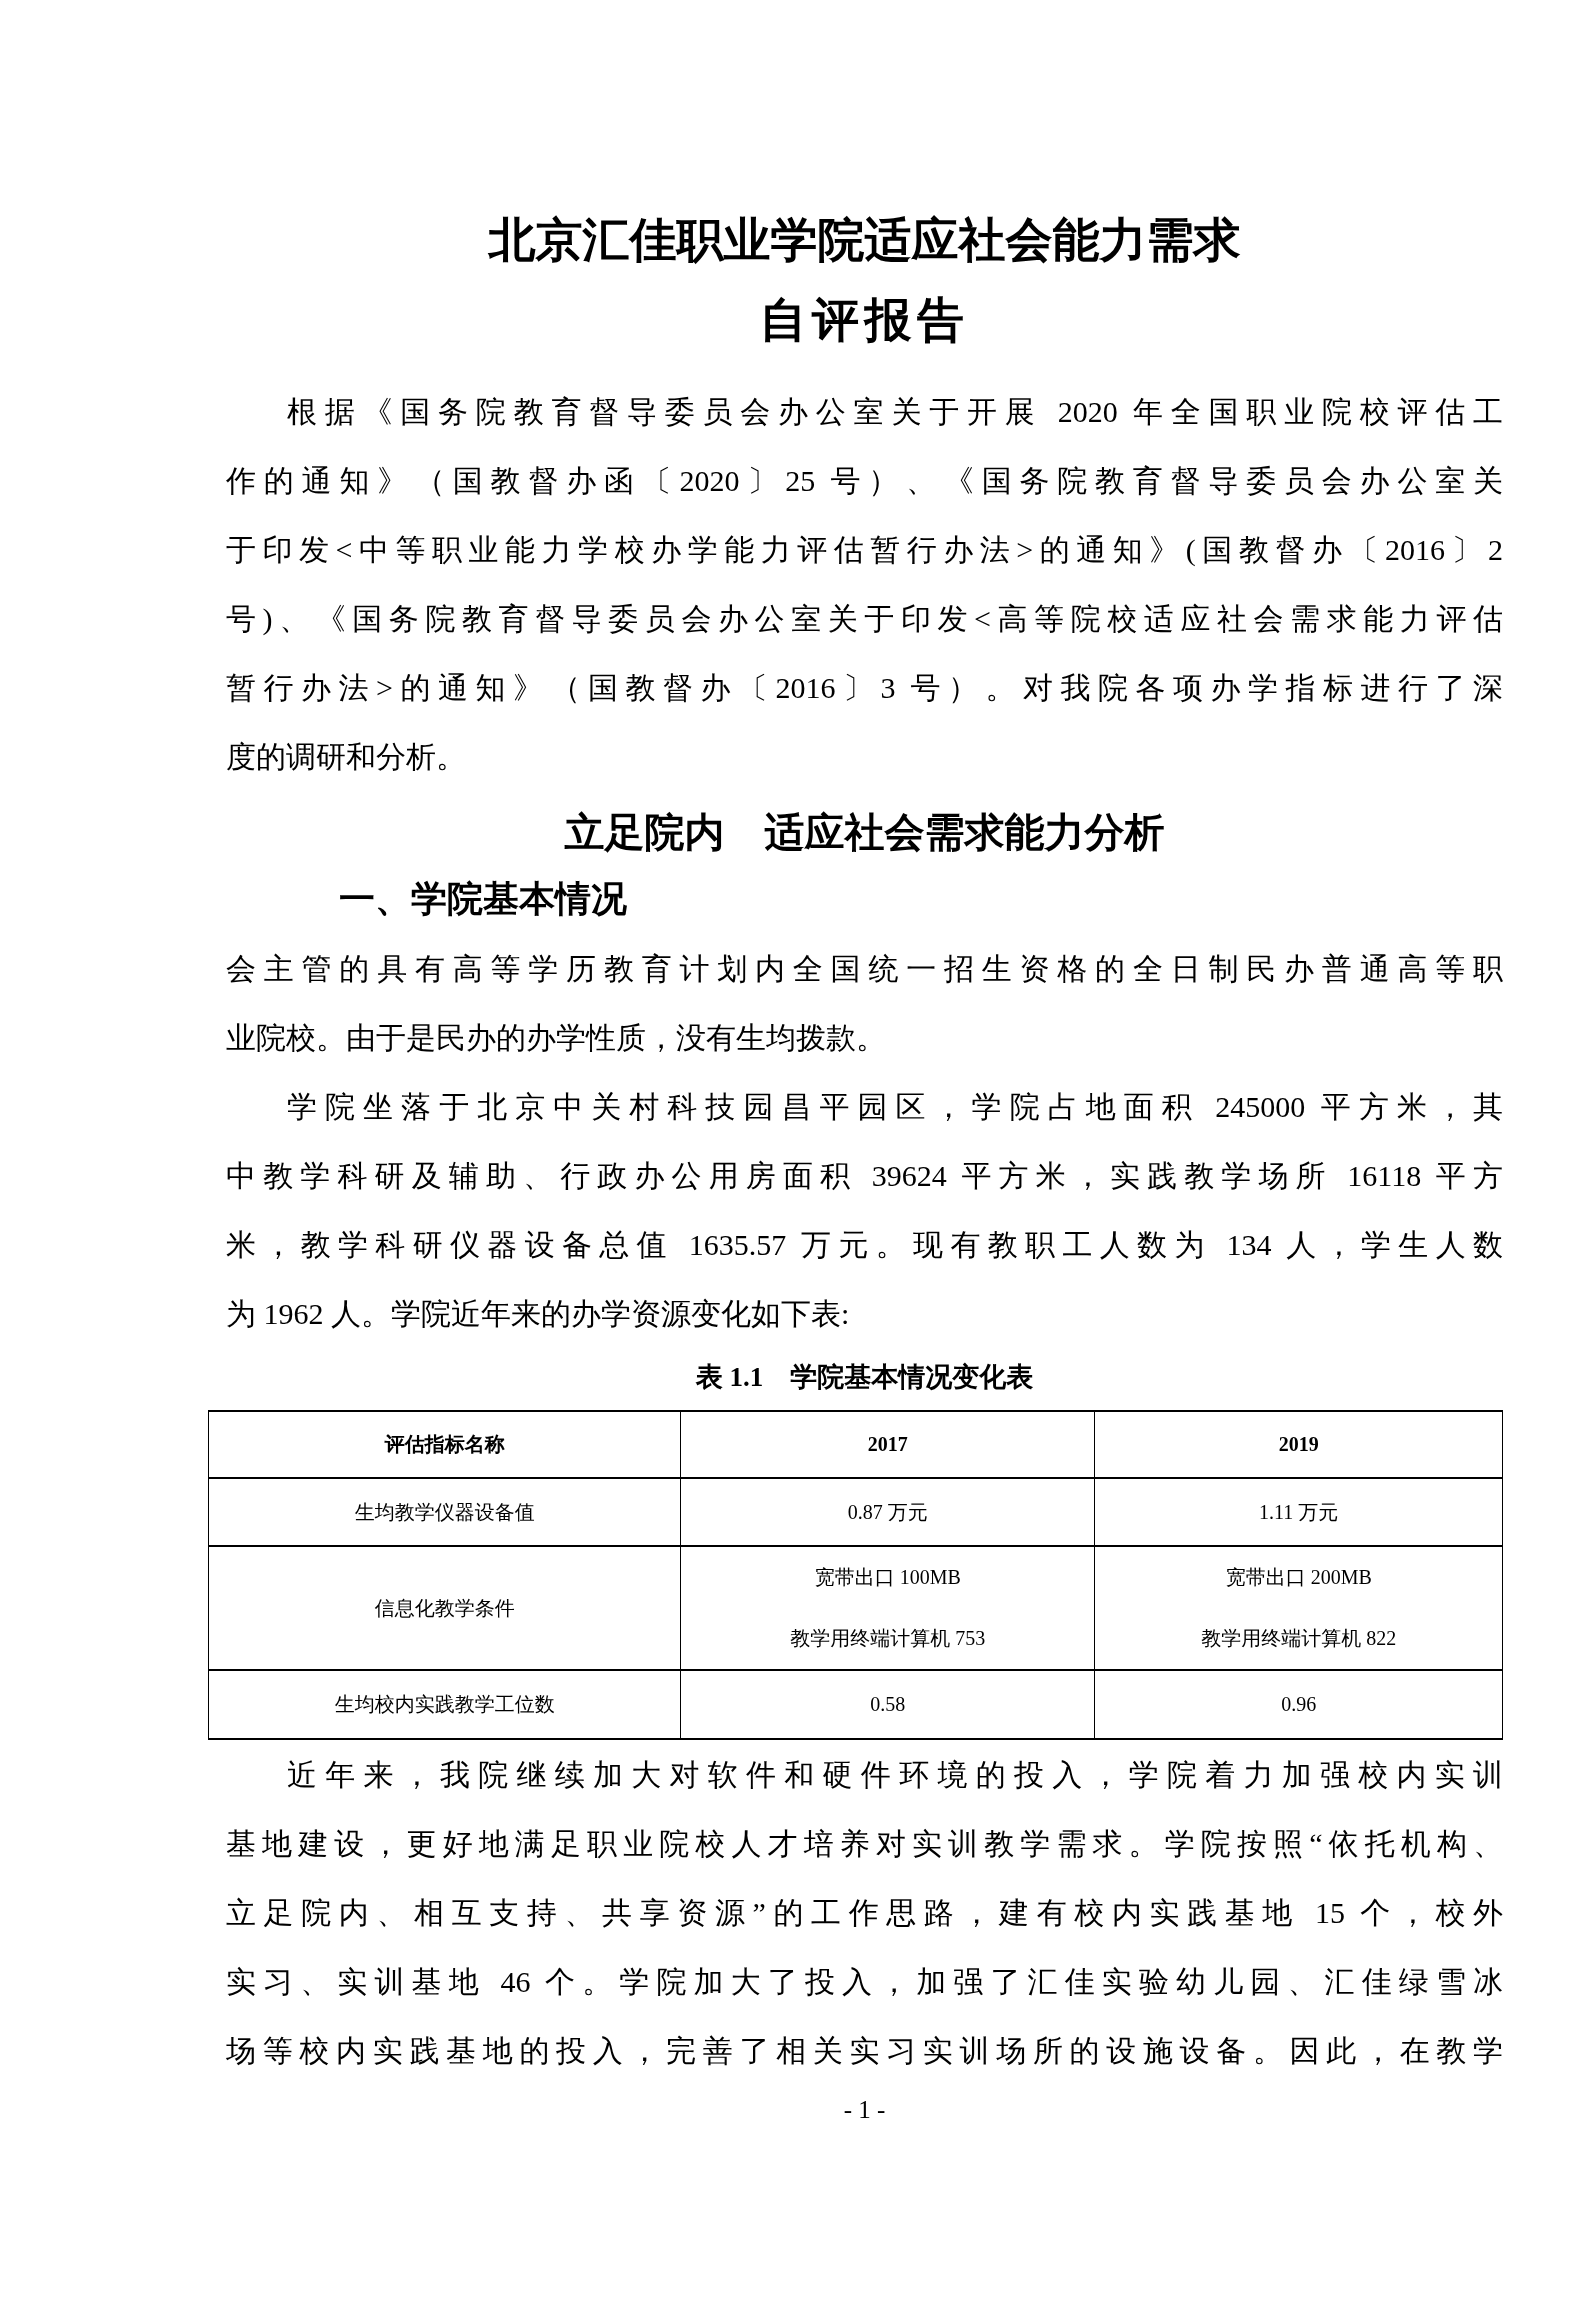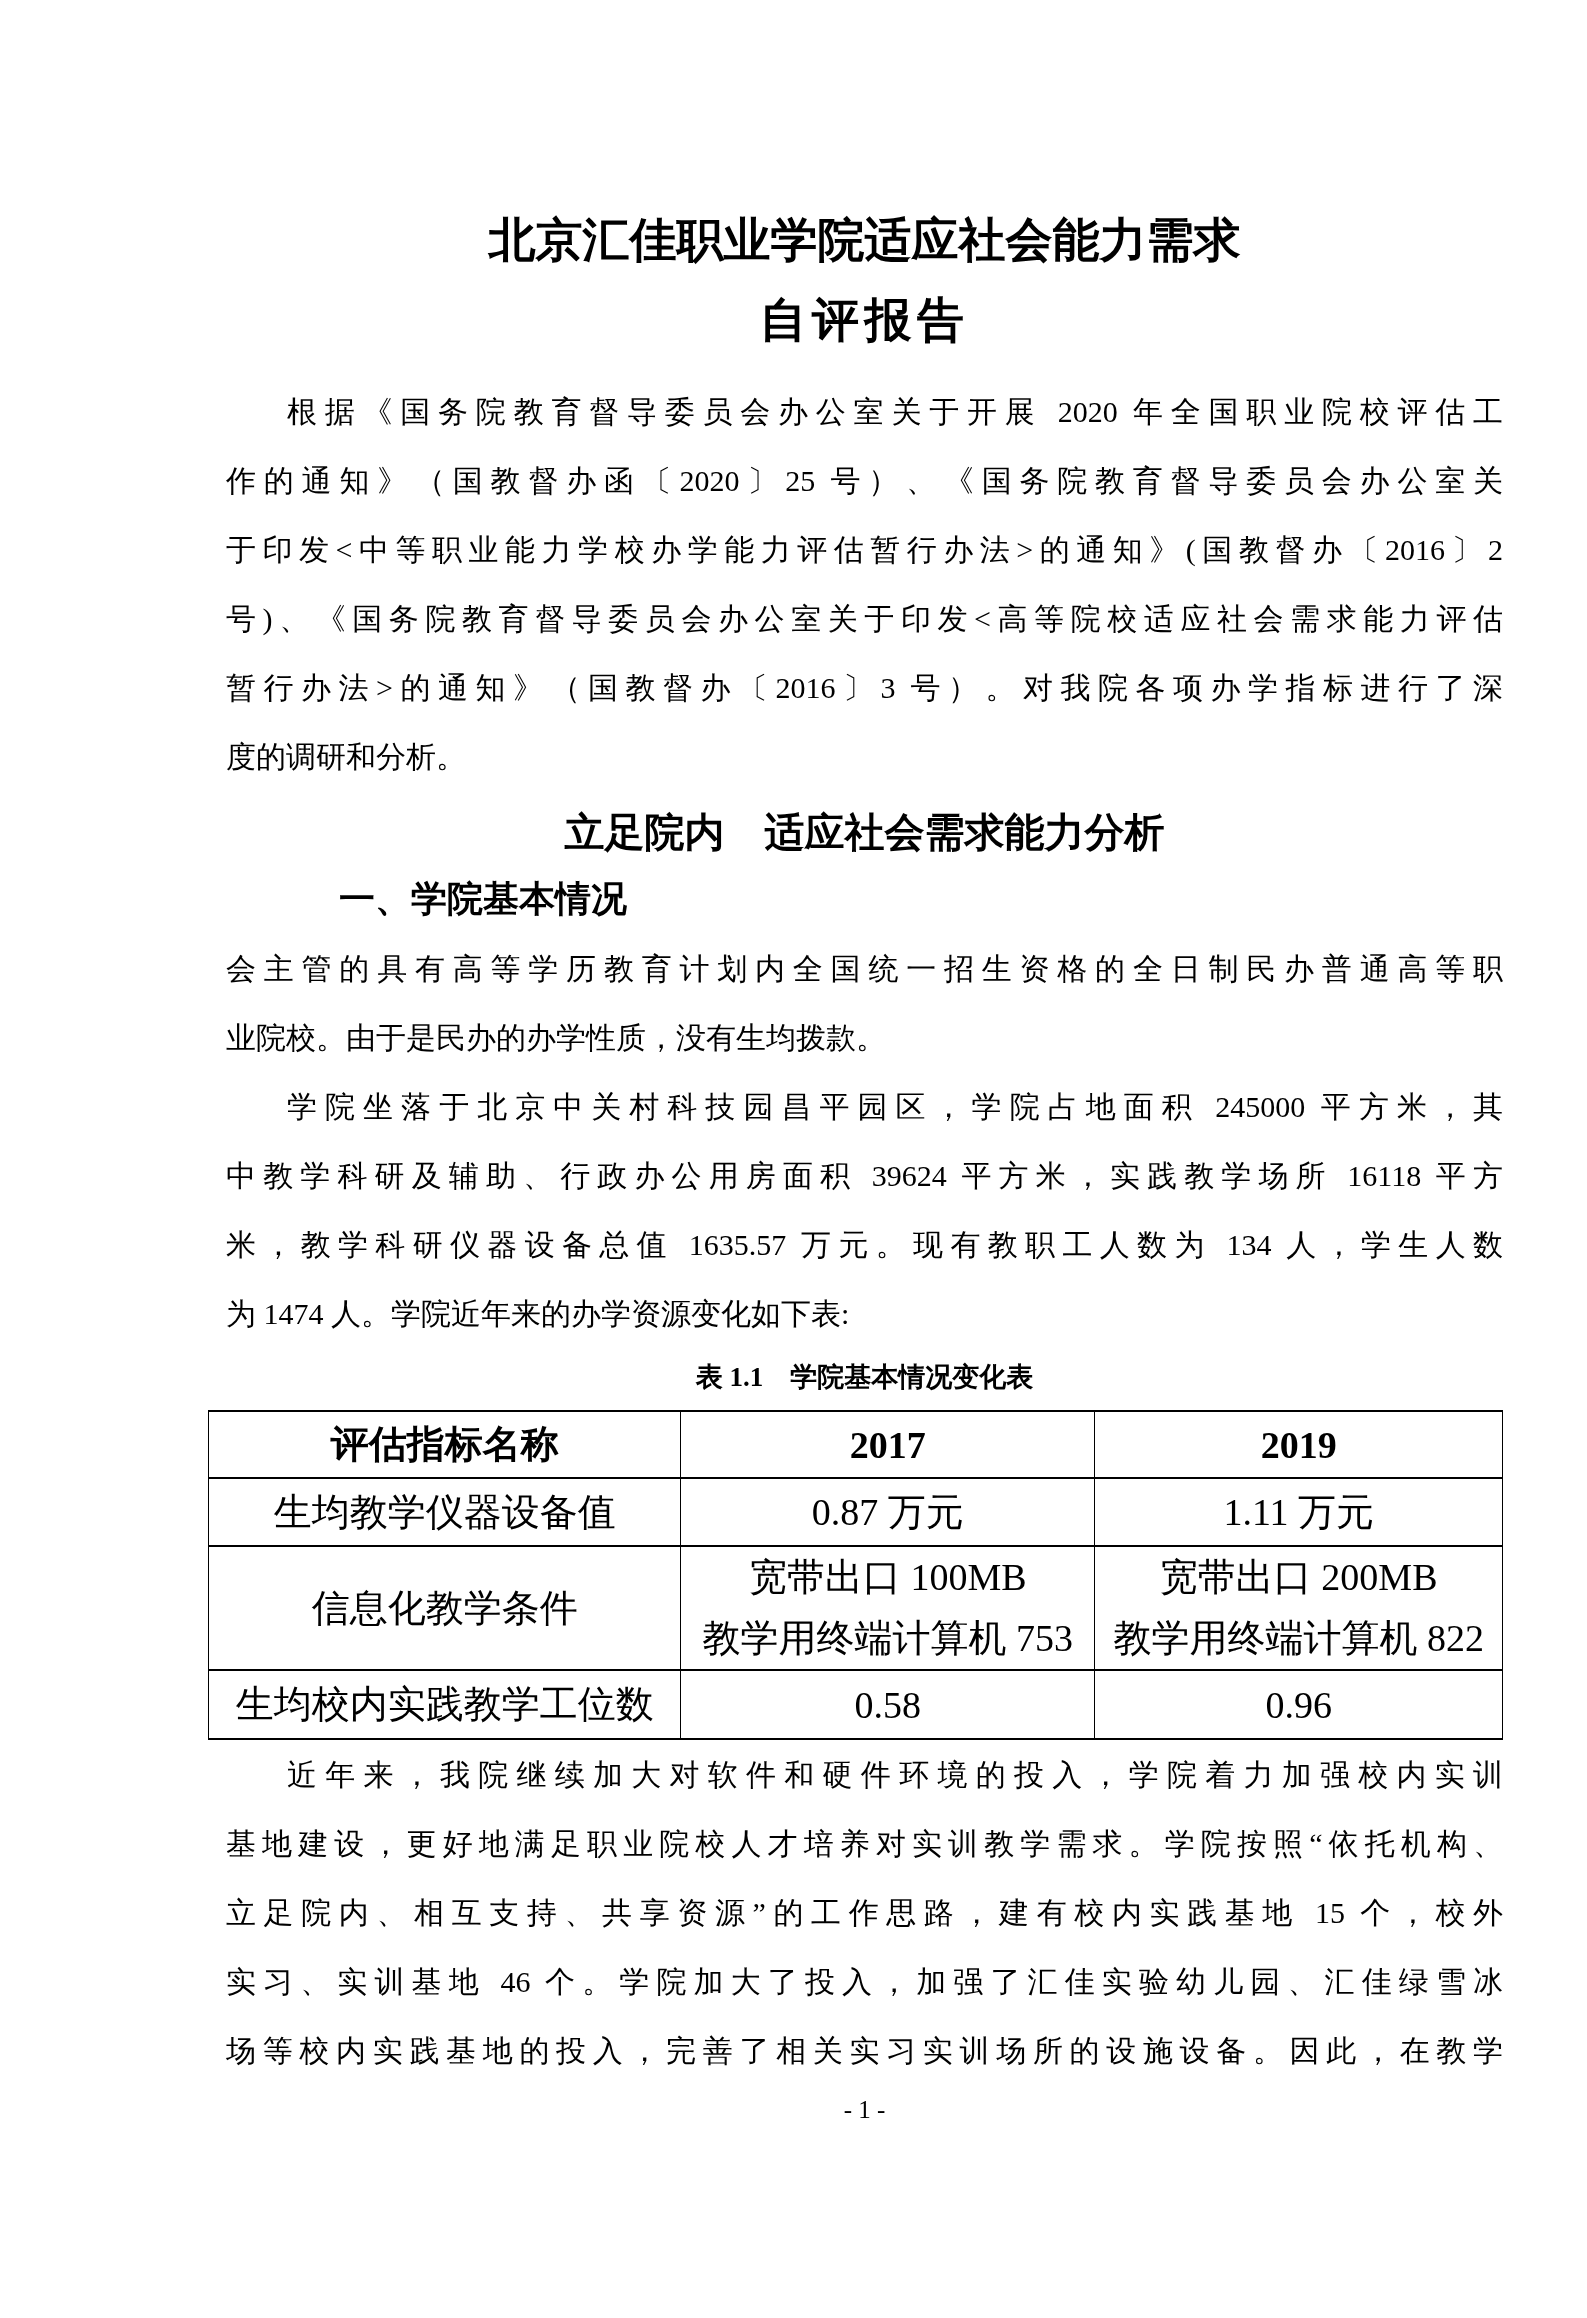--- a/index.html
+++ b/index.html
@@ -23,21 +23,21 @@
   .p1{margin-top:16.5px;}
   .h-part{margin:4.1px 0 0;font-size:40px;line-height:76px;font-weight:bold;text-align:center;}
   .h-sub{margin:-5.5px 0 0;font-size:36px;line-height:69px;font-weight:bold;padding-left:113px;}
   .p3{margin-top:0;}
   .caption{margin:-4.1px 0 0;font-size:27px;line-height:66px;font-weight:bold;text-align:center;}
 
   table.basic{
     margin-left:-18px;
     width:calc(100% + 18px);
     border-collapse:collapse;
-    font-size:38px;
+    font-size:20px;
   }
   table.basic th,table.basic td{
     border-left:1.4px solid #000;
     border-right:1.4px solid #000;
     border-top:2.8px solid #000;
     border-bottom:2.8px solid #000;
     text-align:center;vertical-align:middle;padding:0;
   }
   table.basic th{font-weight:bold;}
   tr.hrow{height:67px;}
@@ -72,21 +72,21 @@
 
     <div class="para p2">
       <div class="line">会主管的具有高等学历教育计划内全国统一招生资格的全日制民办普通高等职</div>
       <div class="line last">业院校。由于是民办的办学性质，没有生均拨款。</div>
     </div>
 
     <div class="para p3">
       <div class="line indent">学院坐落于北京中关村科技园昌平园区，学院占地面积 245000 平方米，其</div>
       <div class="line">中教学科研及辅助、行政办公用房面积 39624 平方米，实践教学场所 16118 平方</div>
       <div class="line">米，教学科研仪器设备总值 1635.57 万元。现有教职工人数为 134 人，学生人数</div>
-      <div class="line last">为 1474 人。学院近年来的办学资源变化如下表:</div>
+      <div class="line last">为 1962 人。学院近年来的办学资源变化如下表:</div>
     </div>
 
     <div class="caption">表 1.1　学院基本情况变化表</div>
 
     <table class="basic">
       <colgroup>
           <col class="c1">
           <col class="c2">
           <col class="c3">
         </colgroup>

